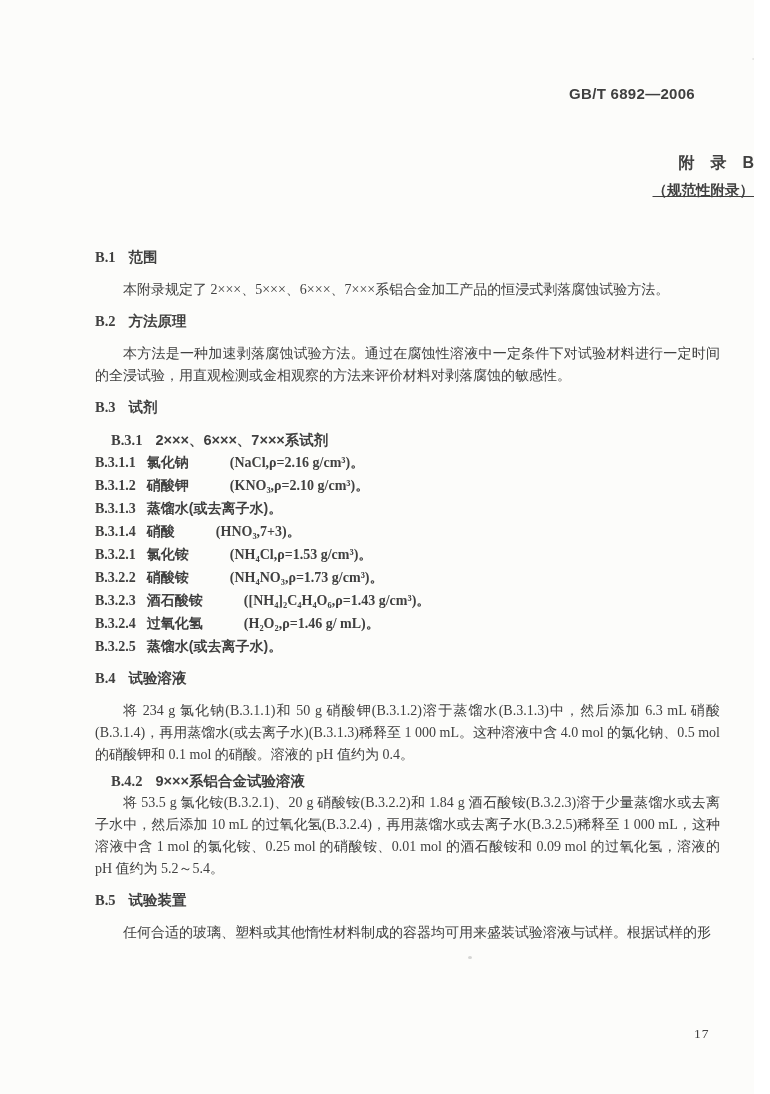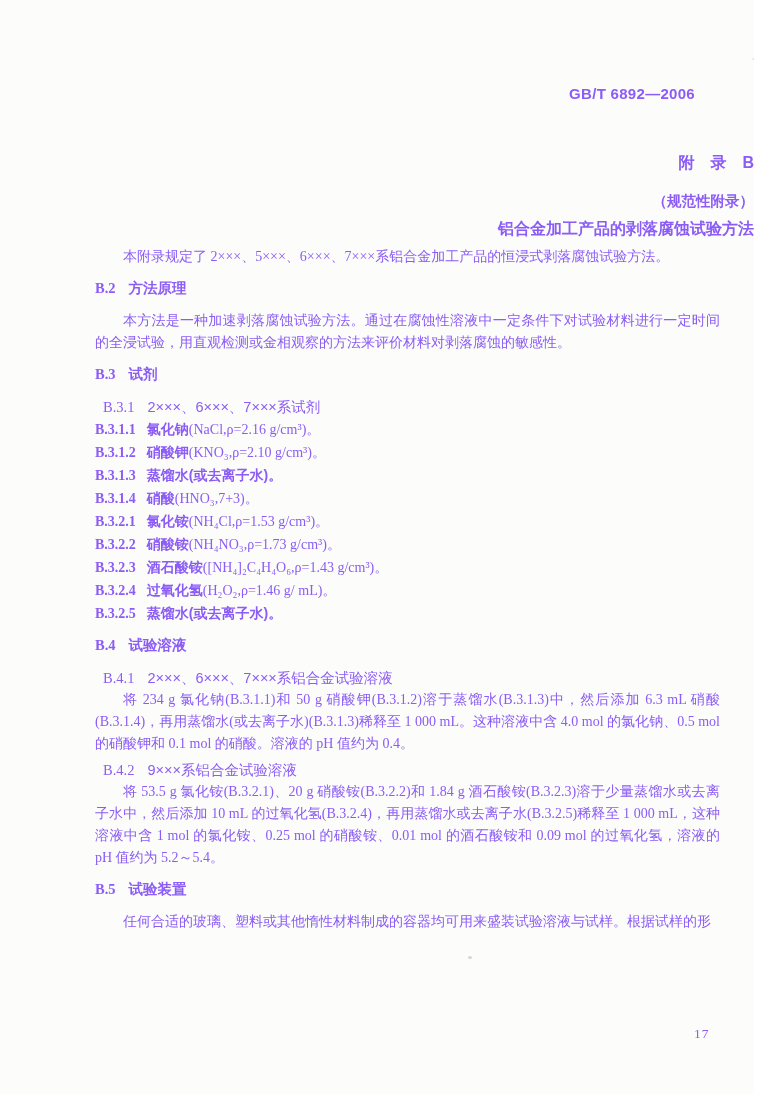--- a/index.html
+++ b/index.html
@@ -1,88 +1,88 @@
 <!DOCTYPE html>
 <html><head>
 <meta charset="utf-8">
 <style>
   * { box-sizing: border-box; }
   html, body { margin: 0; padding: 0; background: #ffffff; }
   .page {
     width: 754px; height: 1094px; position: relative;
     background: #fcfcfa;
-    color: #8b5cf6;
+    color: #404040;
     font-family: "Liberation Serif", "DejaVu Serif", "DejaVu Sans", serif;
     overflow: hidden;
   }
   .doc-header {
     position: absolute; top: 85px; right: 59px;
     font-family: "Liberation Sans", "DejaVu Sans", sans-serif;
     font-weight: 700; font-size: 15px; letter-spacing: 0.3px;
   }
   .title-block {
     position: absolute; top: 146px; left: 0; width: 100%;
     text-align: right; font-weight: 700;
     font-family: "Liberation Sans", "DejaVu Sans", sans-serif;
   }
   .t-main { font-size: 16px; line-height: 22px; margin-top: 6px; }
-  .t-sub  { font-size: 14.5px; line-height: 22px; margin-top: 16px; }
+  .t-sub  { font-size: 14.5px; line-height: 22px; margin-top: 5px; text-decoration: underline; }
   .content { position: absolute; left: 95px; top: 246px; width: 625px; }
   .content > :first-child { margin-top: 0; }
   h2.sec {
     font-size: 14.5px; line-height: 22px; margin: 9px 0 11px;
     font-weight: 700;
     font-family: "Liberation Sans", "DejaVu Sans", sans-serif;
   }
   h3.subsec {
-    font-size: 14.5px; line-height: 22px; margin: 4px 8px 0;
-    font-weight: 400;
+    font-size: 14.5px; line-height: 22px; margin: 4px 16px 0;
+    font-weight: 700;
     font-family: "Liberation Sans", "DejaVu Sans", sans-serif;
   }
   .snum {
     font-family: "Liberation Serif", "DejaVu Serif", serif;
     margin-right: 13px;
   }
   .para {
     font-size: 14px; line-height: 22px; margin: 0;
     text-indent: 2em; text-align: justify;
   }
   .clause { font-size: 14px; line-height: 22px; }
   .cnum {
     font-weight: 700; margin-right: 11px;
     font-family: "Liberation Serif", "DejaVu Serif", serif;
   }
   .cname {
     font-weight: 700;
     font-family: "Liberation Sans", "DejaVu Sans", sans-serif;
   }
-  .cform { font-weight: 400; }
+  .cform { font-weight: 700; margin-left: 41px; }
   .page-number {
     position: absolute; top: 1026px; left: 694px;
     font-size: 13.5px; letter-spacing: 1px;
   }
   .speck { position: absolute; border-radius: 50%; background: rgba(40,40,40,0.18); }
   .speck-1 { width: 4px; height: 3px; left: 468px; top: 956px; }
   .speck-2 { width: 3px; height: 2px; left: 752px; top: 58px; background: rgba(40,40,40,0.10); }
 </style>
 </head>
 <body>
 
 <div class="page">
 
   <div class="doc-header">GB/T 6892—2006</div>
 
   <div class="title-block">
     <div class="t-main">附　录　B</div>
     <div class="t-sub">（规范性附录）</div>
-    <div class="t-main">铝合金加工产品的剥落腐蚀试验方法</div>
   </div>
 
   <div class="content">
 
+    <h2 class="sec"><span class="snum">B.1</span><span class="stitle">范围</span></h2>
     <p class="para">本附录规定了 2×××、5×××、6×××、7×××系铝合金加工产品的恒浸式剥落腐蚀试验方法。</p>
 
     <h2 class="sec"><span class="snum">B.2</span><span class="stitle">方法原理</span></h2>
     <p class="para">本方法是一种加速剥落腐蚀试验方法。通过在腐蚀性溶液中一定条件下对试验材料进行一定时间的全浸试验，用直观检测或金相观察的方法来评价材料对剥落腐蚀的敏感性。</p>
 
     <h2 class="sec"><span class="snum">B.3</span><span class="stitle">试剂</span></h2>
 
     <h3 class="subsec"><span class="snum">B.3.1</span><span class="stitle">2×××、6×××、7×××系试剂</span></h3>
     <div class="clause"><span class="cnum">B.3.1.1</span><span class="cname">氯化钠</span><span class="cform">(NaCl,ρ=2.16 g/cm³)。</span></div>
     <div class="clause"><span class="cnum">B.3.1.2</span><span class="cname">硝酸钾</span><span class="cform">(KNO₃,ρ=2.10 g/cm³)。</span></div>
@@ -90,21 +90,20 @@
     <div class="clause"><span class="cnum">B.3.1.4</span><span class="cname">硝酸</span><span class="cform">(HNO₃,7+3)。</span></div>
 
     <div class="clause"><span class="cnum">B.3.2.1</span><span class="cname">氯化铵</span><span class="cform">(NH₄Cl,ρ=1.53 g/cm³)。</span></div>
     <div class="clause"><span class="cnum">B.3.2.2</span><span class="cname">硝酸铵</span><span class="cform">(NH₄NO₃,ρ=1.73 g/cm³)。</span></div>
     <div class="clause"><span class="cnum">B.3.2.3</span><span class="cname">酒石酸铵</span><span class="cform">([NH₄]₂C₄H₄O₆,ρ=1.43 g/cm³)。</span></div>
     <div class="clause"><span class="cnum">B.3.2.4</span><span class="cname">过氧化氢</span><span class="cform">(H₂O₂,ρ=1.46 g/ mL)。</span></div>
     <div class="clause"><span class="cnum">B.3.2.5</span><span class="cname">蒸馏水(或去离子水)。</span><span class="cform"></span></div>
 
     <h2 class="sec"><span class="snum">B.4</span><span class="stitle">试验溶液</span></h2>
 
-    <h3 class="subsec"><span class="snum">B.4.1</span><span class="stitle">2×××、6×××、7×××系铝合金试验溶液</span></h3>
     <p class="para">将 234 g 氯化钠(B.3.1.1)和 50 g 硝酸钾(B.3.1.2)溶于蒸馏水(B.3.1.3)中，然后添加 6.3 mL 硝酸(B.3.1.4)，再用蒸馏水(或去离子水)(B.3.1.3)稀释至 1 000 mL。这种溶液中含 4.0 mol 的氯化钠、0.5 mol 的硝酸钾和 0.1 mol 的硝酸。溶液的 pH 值约为 0.4。</p>
 
     <h3 class="subsec"><span class="snum">B.4.2</span><span class="stitle">9×××系铝合金试验溶液</span></h3>
     <p class="para">将 53.5 g 氯化铵(B.3.2.1)、20 g 硝酸铵(B.3.2.2)和 1.84 g 酒石酸铵(B.3.2.3)溶于少量蒸馏水或去离子水中，然后添加 10 mL 的过氧化氢(B.3.2.4)，再用蒸馏水或去离子水(B.3.2.5)稀释至 1 000 mL，这种溶液中含 1 mol 的氯化铵、0.25 mol 的硝酸铵、0.01 mol 的酒石酸铵和 0.09 mol 的过氧化氢，溶液的 pH 值约为 5.2～5.4。</p>
 
     <h2 class="sec"><span class="snum">B.5</span><span class="stitle">试验装置</span></h2>
     <p class="para">任何合适的玻璃、塑料或其他惰性材料制成的容器均可用来盛装试验溶液与试样。根据试样的形</p>
 
   </div>
 

